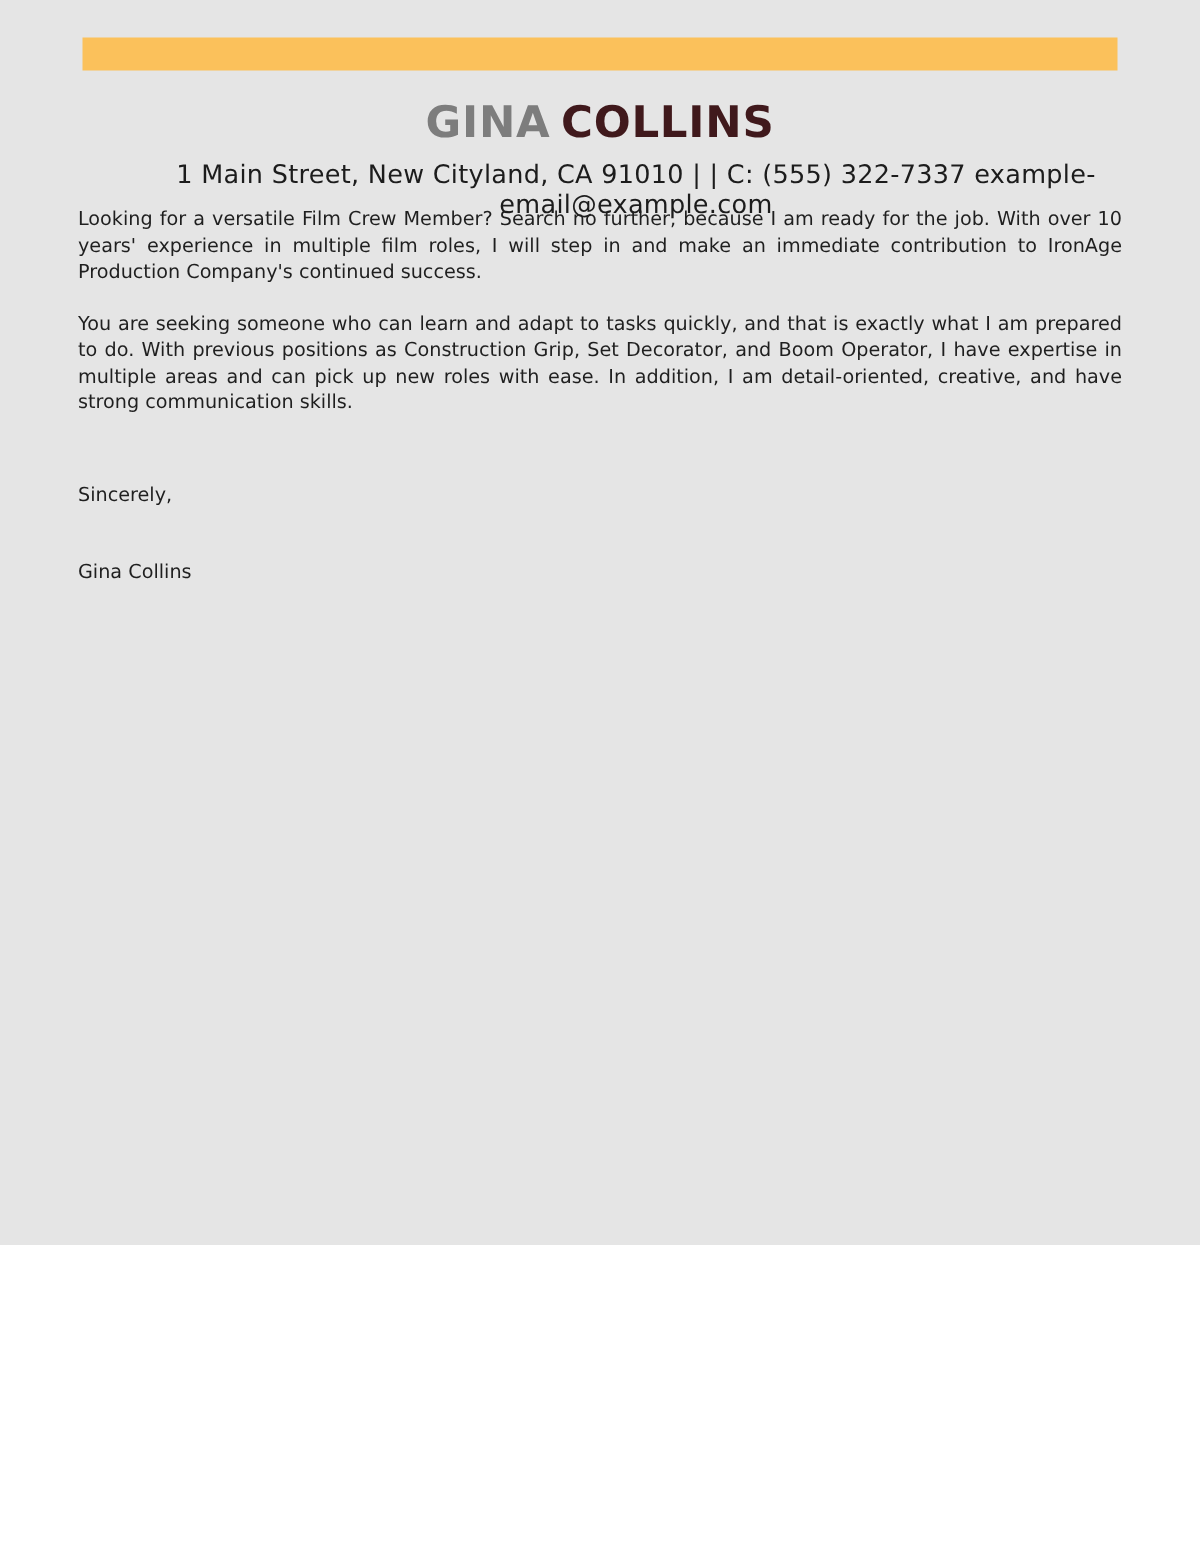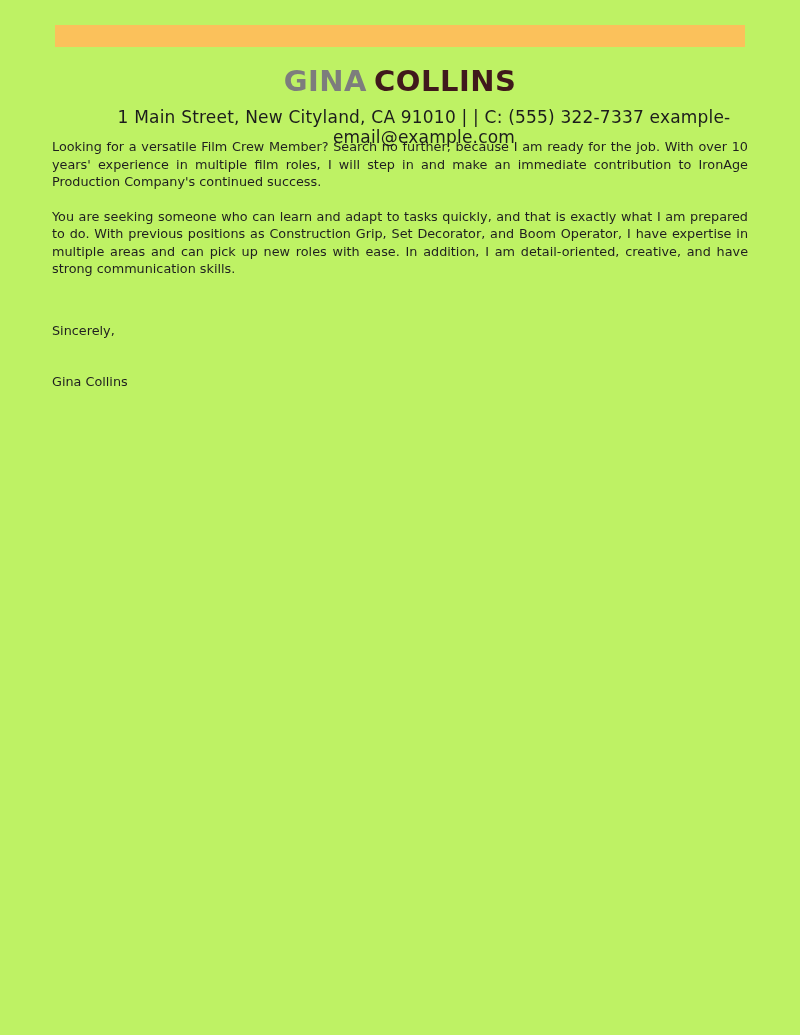--- a/index.html
+++ b/index.html
@@ -3,22 +3,22 @@
 <meta charset="utf-8">
 <style>
   html, body {
     margin: 0;
     padding: 0;
     background: #ffffff;
   }
   .page {
     position: relative;
     width: 800px;
-    height: 1035px;
-    background: #bef264;
+    height: 830px;
+    background: #e5e5e5;
     font-family: "DejaVu Sans", "Liberation Sans", sans-serif;
     box-sizing: border-box;
     overflow: hidden;
   }
   .accent-bar {
     position: absolute;
     left: 55px;
     right: 55px;
     top: 25px;
     height: 22px;

